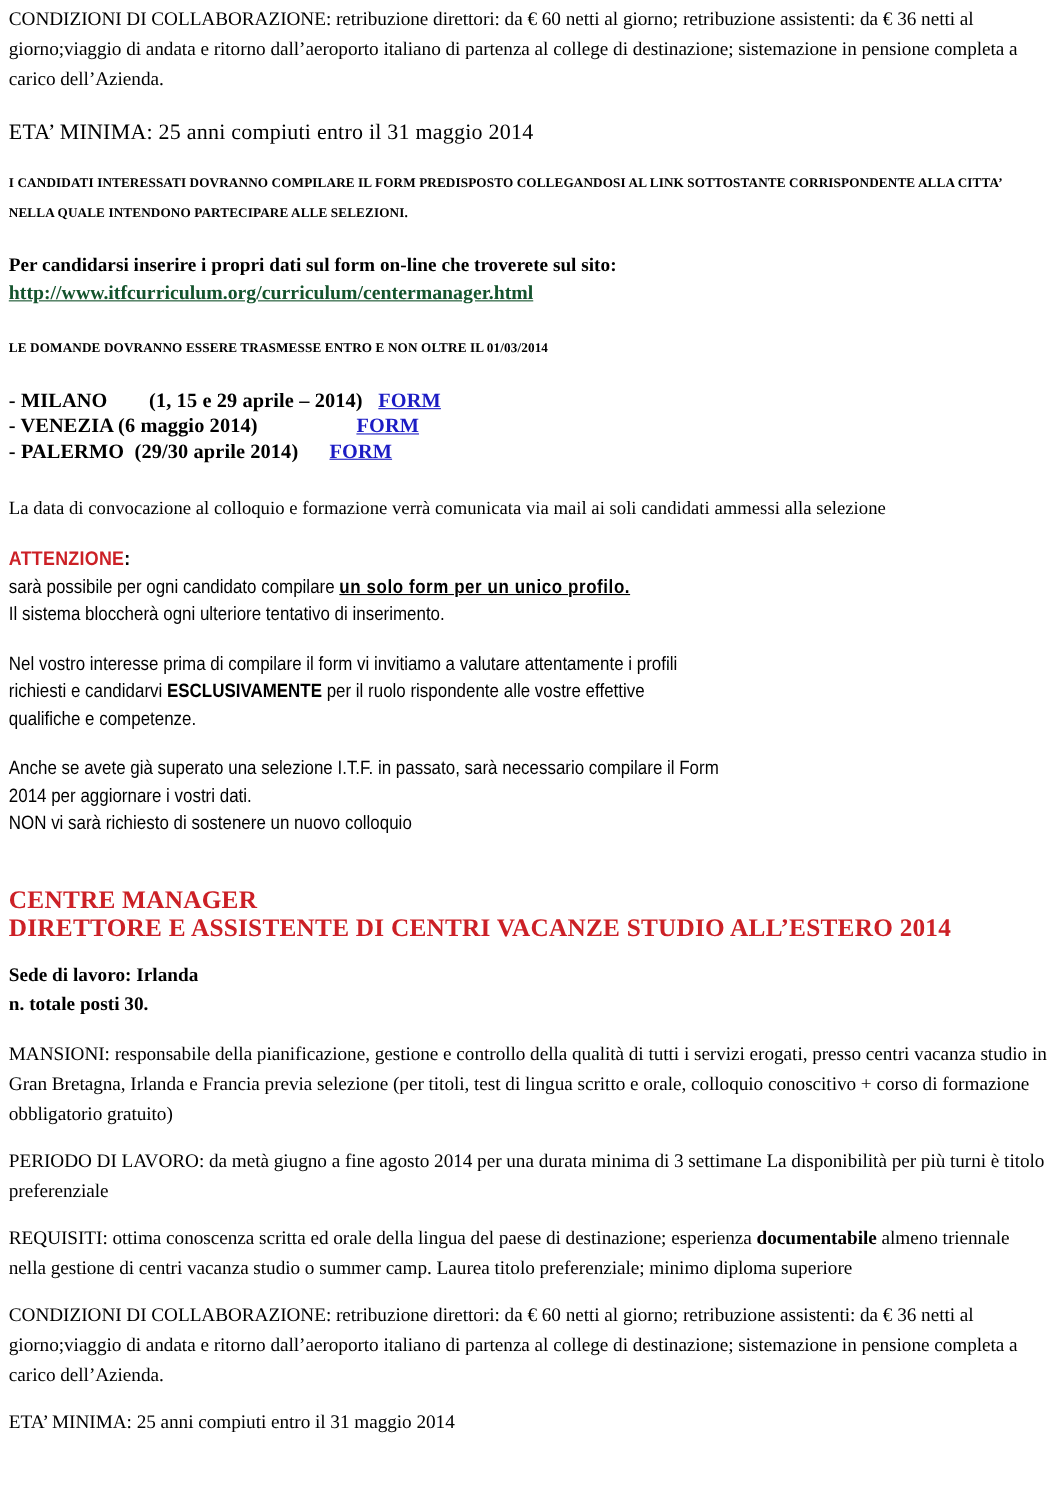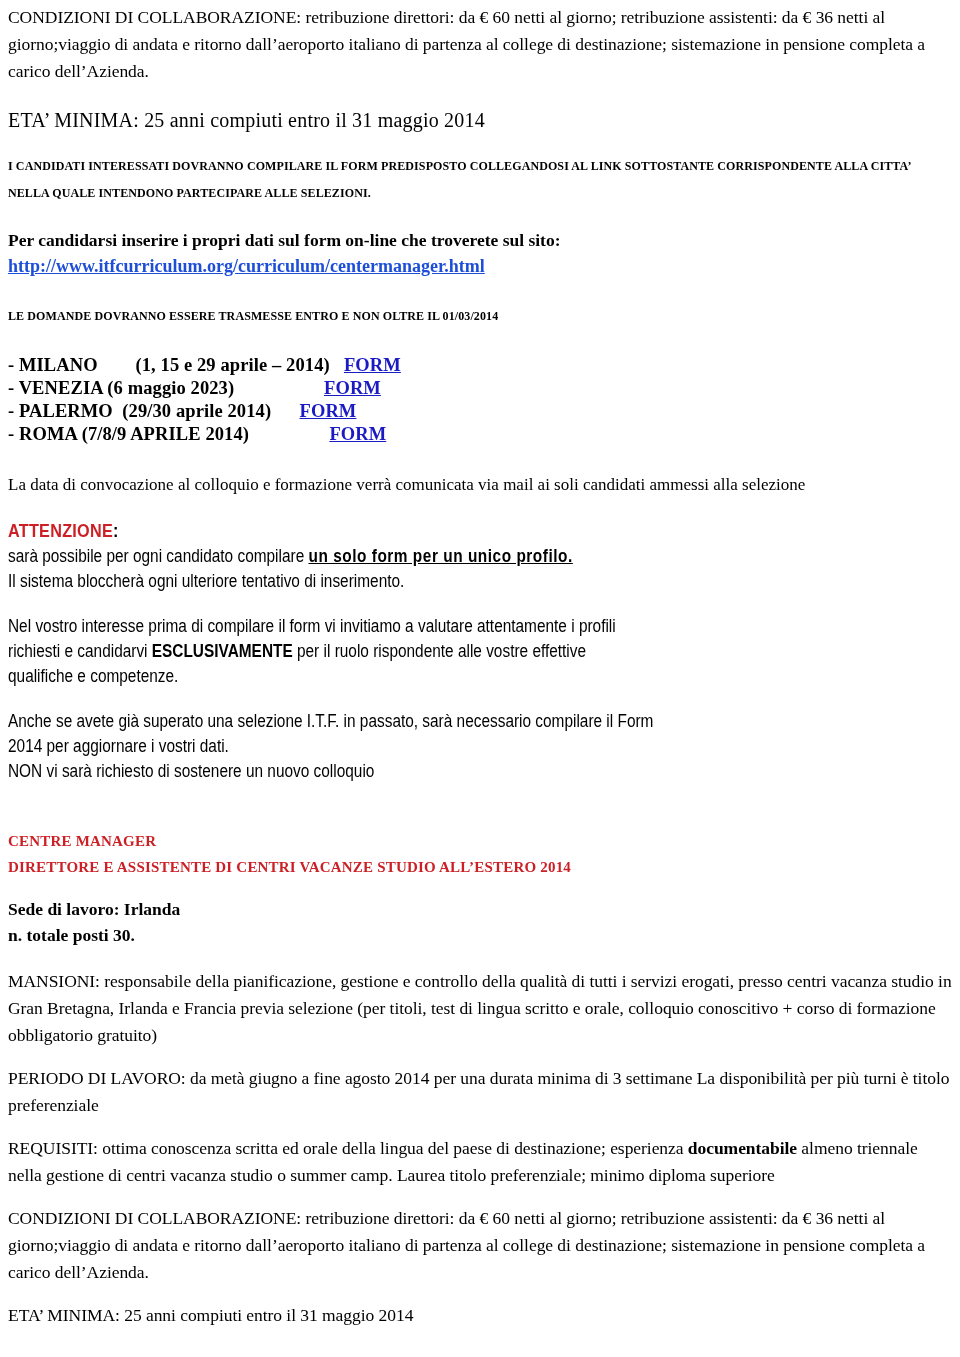--- a/index.html
+++ b/index.html
@@ -61,30 +61,30 @@
   .eta {
     font-family: "Liberation Serif", "DejaVu Serif", serif;
     font-size: 20px;
     line-height: 30px;
     margin: 0;
     letter-spacing: 0.2px;
   }
   .h-red {
     font-family: "Liberation Serif", "DejaVu Serif", serif;
     font-weight: bold;
-    font-size: 15px;
+    font-size: 23px;
     line-height: 26px;
     margin: 0;
     color: #CC2026;
     letter-spacing: 0.2px;
   }
 
   
   a.lnk, .lnk {
-    color: #1d4ed8;
+    color: #14532d;
     text-decoration: underline;
     font-weight: bold;
     cursor: pointer;
   }
   .url-line {
     font-family: "Liberation Serif", "DejaVu Serif", serif;
     font-weight: bold;
     font-size: 18px;
     line-height: 26px;
     margin: 0;
@@ -169,23 +169,22 @@
     <p class="url-line"><span class="lnk">http://www.itfcurriculum.org/curriculum/centermanager.html</span></p>
 
     <div class="sp24"></div>
 
     <p class="h-bold">LE DOMANDE DOVRANNO ESSERE  TRASMESSE ENTRO E NON OLTRE IL   01/03/2014</p>
 
     <div class="sp24"></div>
 
     <div class="city-list">
       <div class="city-row"><span>- MILANO        (1, 15 e 29 aprile – 2014)   </span><span class="form-lnk">FORM</span></div>
-      <div class="city-row"><span>- VENEZIA (6 maggio 2023)                   </span><span class="form-lnk">FORM</span></div>
+      <div class="city-row"><span>- VENEZIA (6 maggio 2014)                   </span><span class="form-lnk">FORM</span></div>
       <div class="city-row"><span>- PALERMO  (29/30 aprile 2014)      </span><span class="form-lnk">FORM</span></div>
-      <div class="city-row"><span>- ROMA (7/8/9 APRILE 2014)                 </span><span class="form-lnk">FORM</span></div>
     </div>
 
     <div class="sp26"></div>
 
     <p class="p-serif-tight">La data di convocazione al colloquio  e formazione verrà comunicata via mail ai soli  candidati ammessi alla selezione</p>
 
     <div class="sp20"></div>
 
     <div class="sans-wrapper">
       <p class="attn"><span>ATTENZIONE</span><span class="colon">:</span></p>

